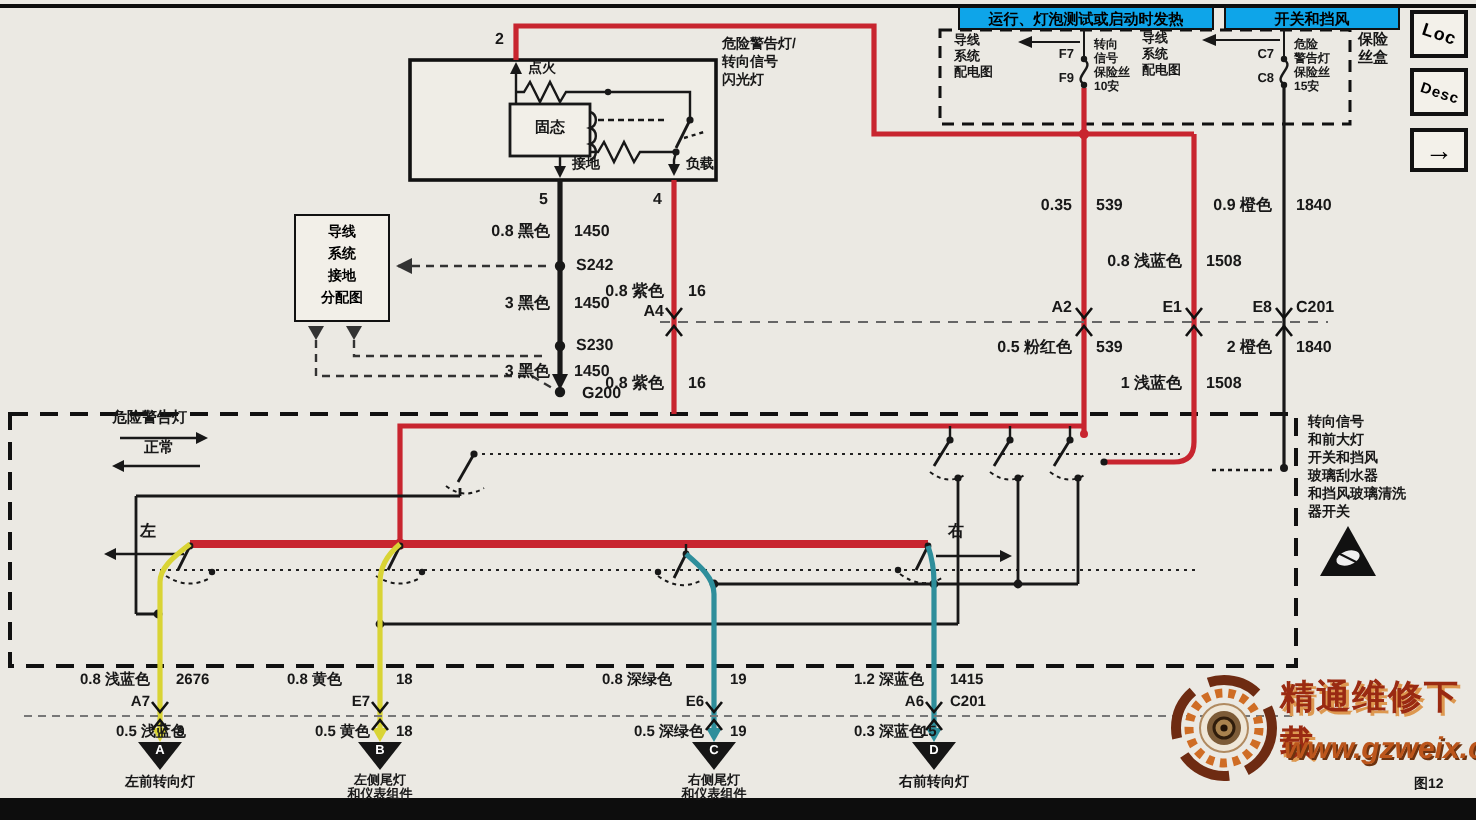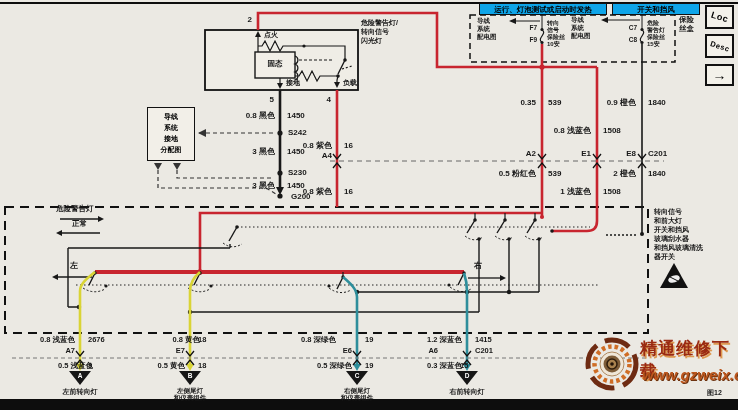--- a/index.html
+++ b/index.html
@@ -307,41 +307,41 @@
   <div class="lb f7" style="left:654px;top:253px">器开关</div>
 
   <div class="lb f75 ra" style="left:75px;top:336px">0.8 浅蓝色</div>
   <div class="lb f75" style="left:88px;top:336px">2676</div>
   <div class="lb f75 ra" style="left:75px;top:347px">A7</div>
   <div class="lb f75 ra" style="left:93px;top:362px">0.5 浅蓝色</div>
   <div class="lb f75" style="left:88px;top:362px">3</div>
   <div class="tl ctr" style="left:80px;top:372px">A</div>
   <div class="lb f7 ctr" style="left:80px;top:388px">左前转向灯</div>
 
-  <div class="lb f75 ra" style="left:200px;top:336px">0.8 黄色</div>
+  <div class="lb f75 ra" style="left:171px;top:336px">0.8 黄色</div>
   <div class="lb f75" style="left:198px;top:336px">18</div>
   <div class="lb f75 ra" style="left:185px;top:347px">E7</div>
   <div class="lb f75 ra" style="left:185px;top:362px">0.5 黄色</div>
   <div class="lb f75" style="left:198px;top:362px">18</div>
   <div class="tl ctr" style="left:190px;top:372px">B</div>
   <div class="lb f65 ctr" style="left:190px;top:387px">左侧尾灯</div>
   <div class="lb f65 ctr" style="left:190px;top:394px">和仪表组件</div>
 
   <div class="lb f75 ra" style="left:336px;top:336px">0.8 深绿色</div>
   <div class="lb f75" style="left:365px;top:336px">19</div>
   <div class="lb f75 ra" style="left:352px;top:347px">E6</div>
   <div class="lb f75 ra" style="left:352px;top:362px">0.5 深绿色</div>
   <div class="lb f75" style="left:365px;top:362px">19</div>
   <div class="tl ctr" style="left:357px;top:372px">C</div>
   <div class="lb f65 ctr" style="left:357px;top:387px">右侧尾灯</div>
   <div class="lb f65 ctr" style="left:357px;top:394px">和仪表组件</div>
 
   <div class="lb f75 ra" style="left:462px;top:336px">1.2 深蓝色</div>
   <div class="lb f75" style="left:475px;top:336px">1415</div>
-  <div class="lb f75 ra" style="left:438px;top:347px">A6</div>
+  <div class="lb f75 ra" style="left:462px;top:347px">A6</div>
   <div class="lb f75" style="left:475px;top:347px">C201</div>
   <div class="lb f75 ra" style="left:462px;top:362px">0.3 深蓝色</div>
   <div class="lb f75" style="left:460px;top:362px">15</div>
   <div class="tl ctr" style="left:467px;top:372px">D</div>
   <div class="lb f7 ctr" style="left:467px;top:388px">右前转向灯</div>
 
   <div class="wm1" style="left:640px;top:337px">精通维修下载</div>
   <div class="wm2" style="left:642px;top:366px">www.gzweix.com</div>
   <div class="lb f7" style="left:707px;top:389px">图12</div>
 

